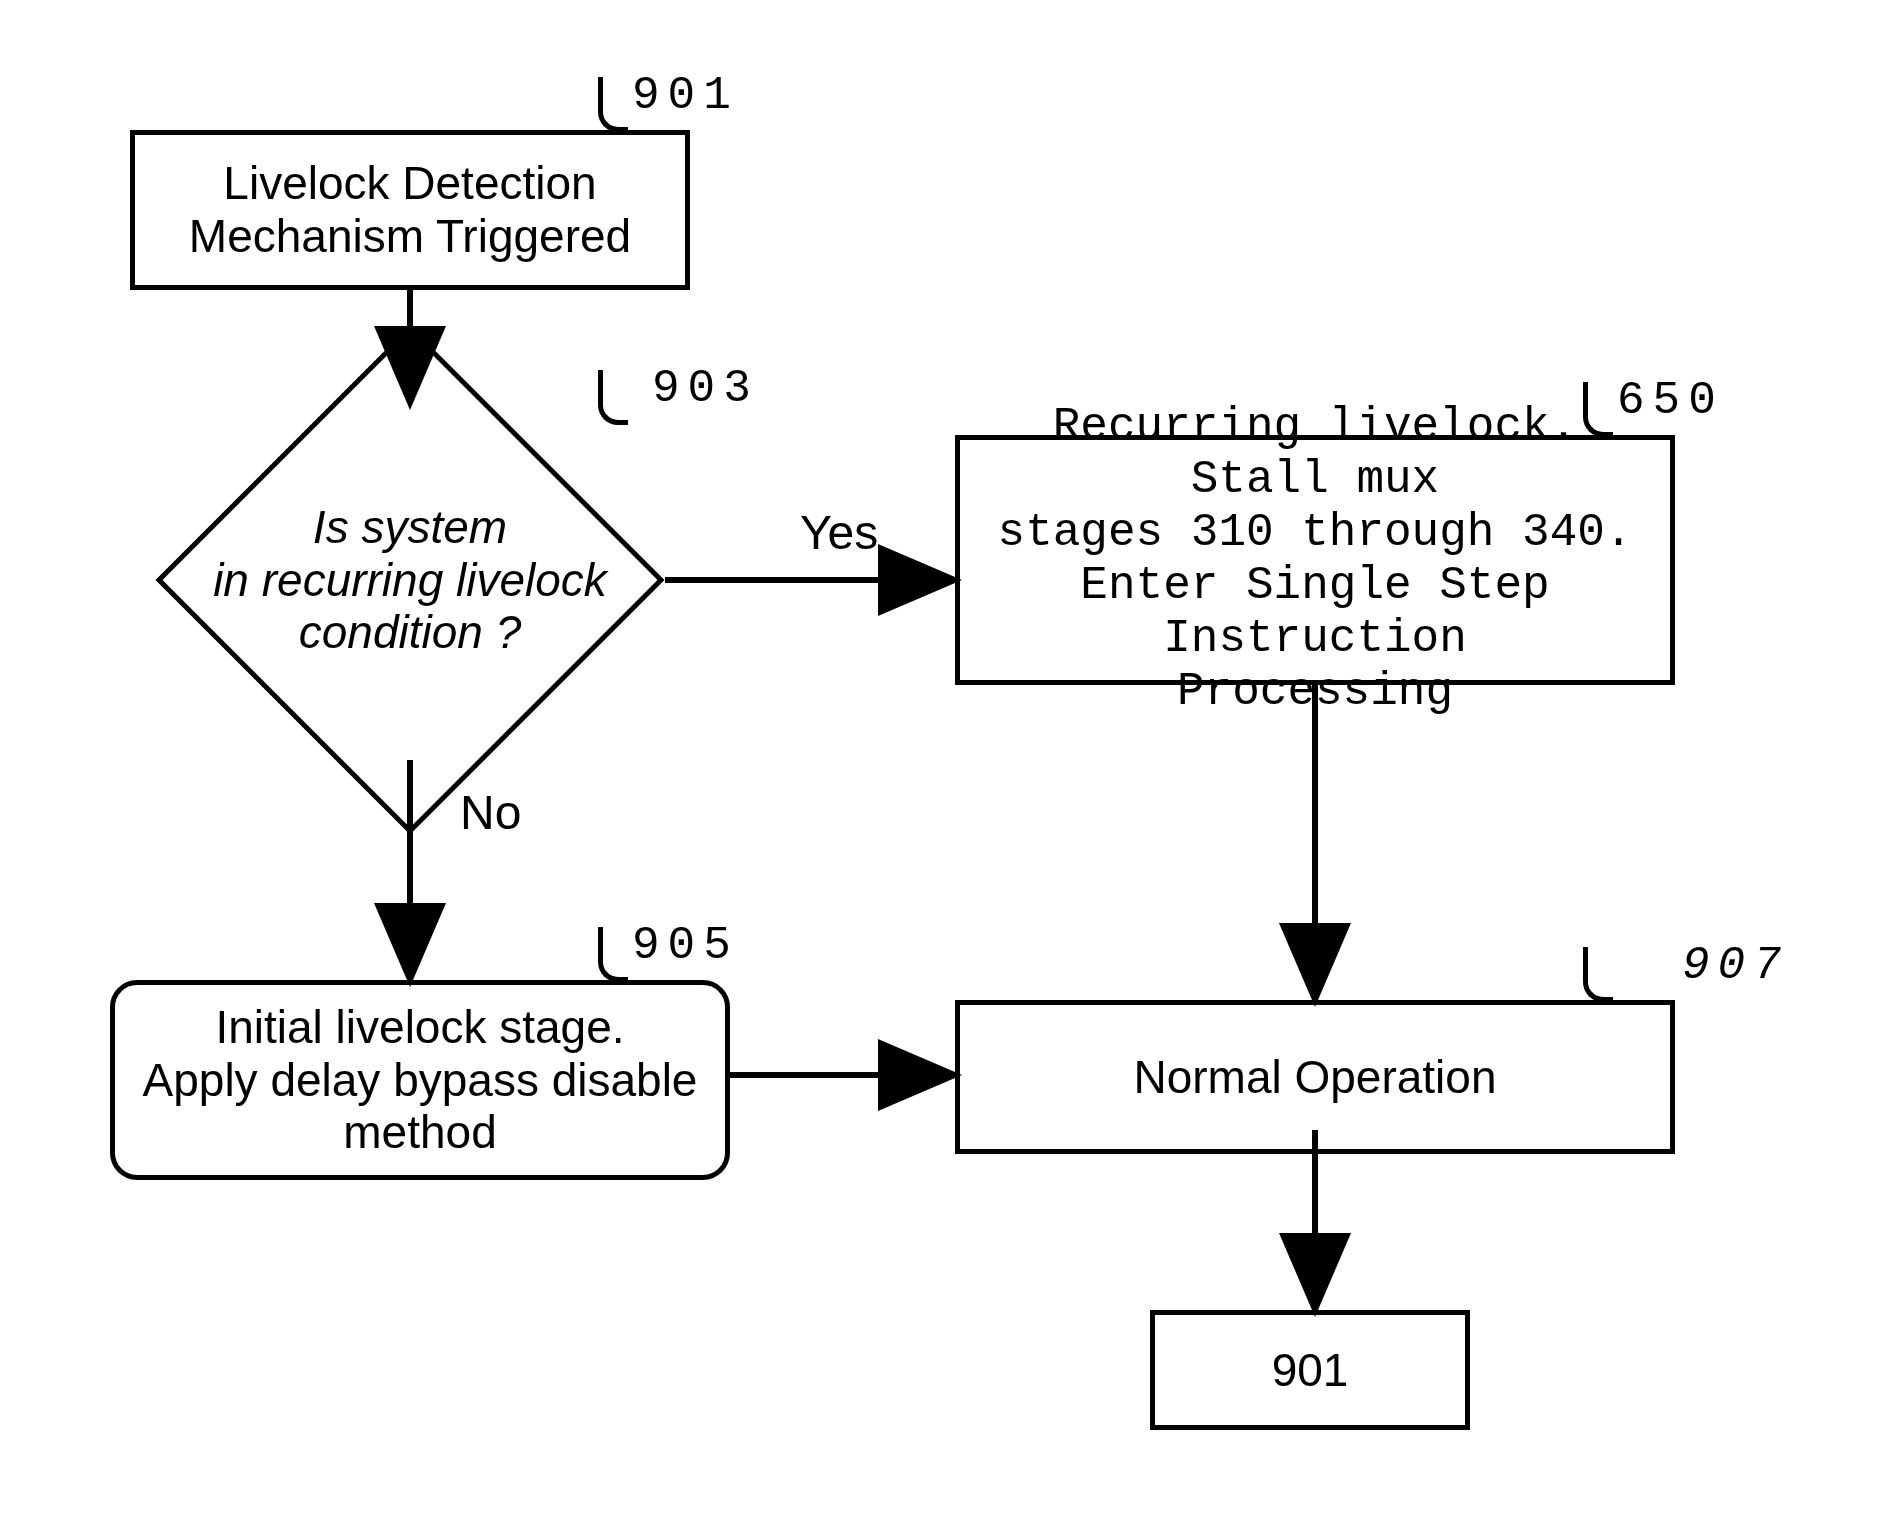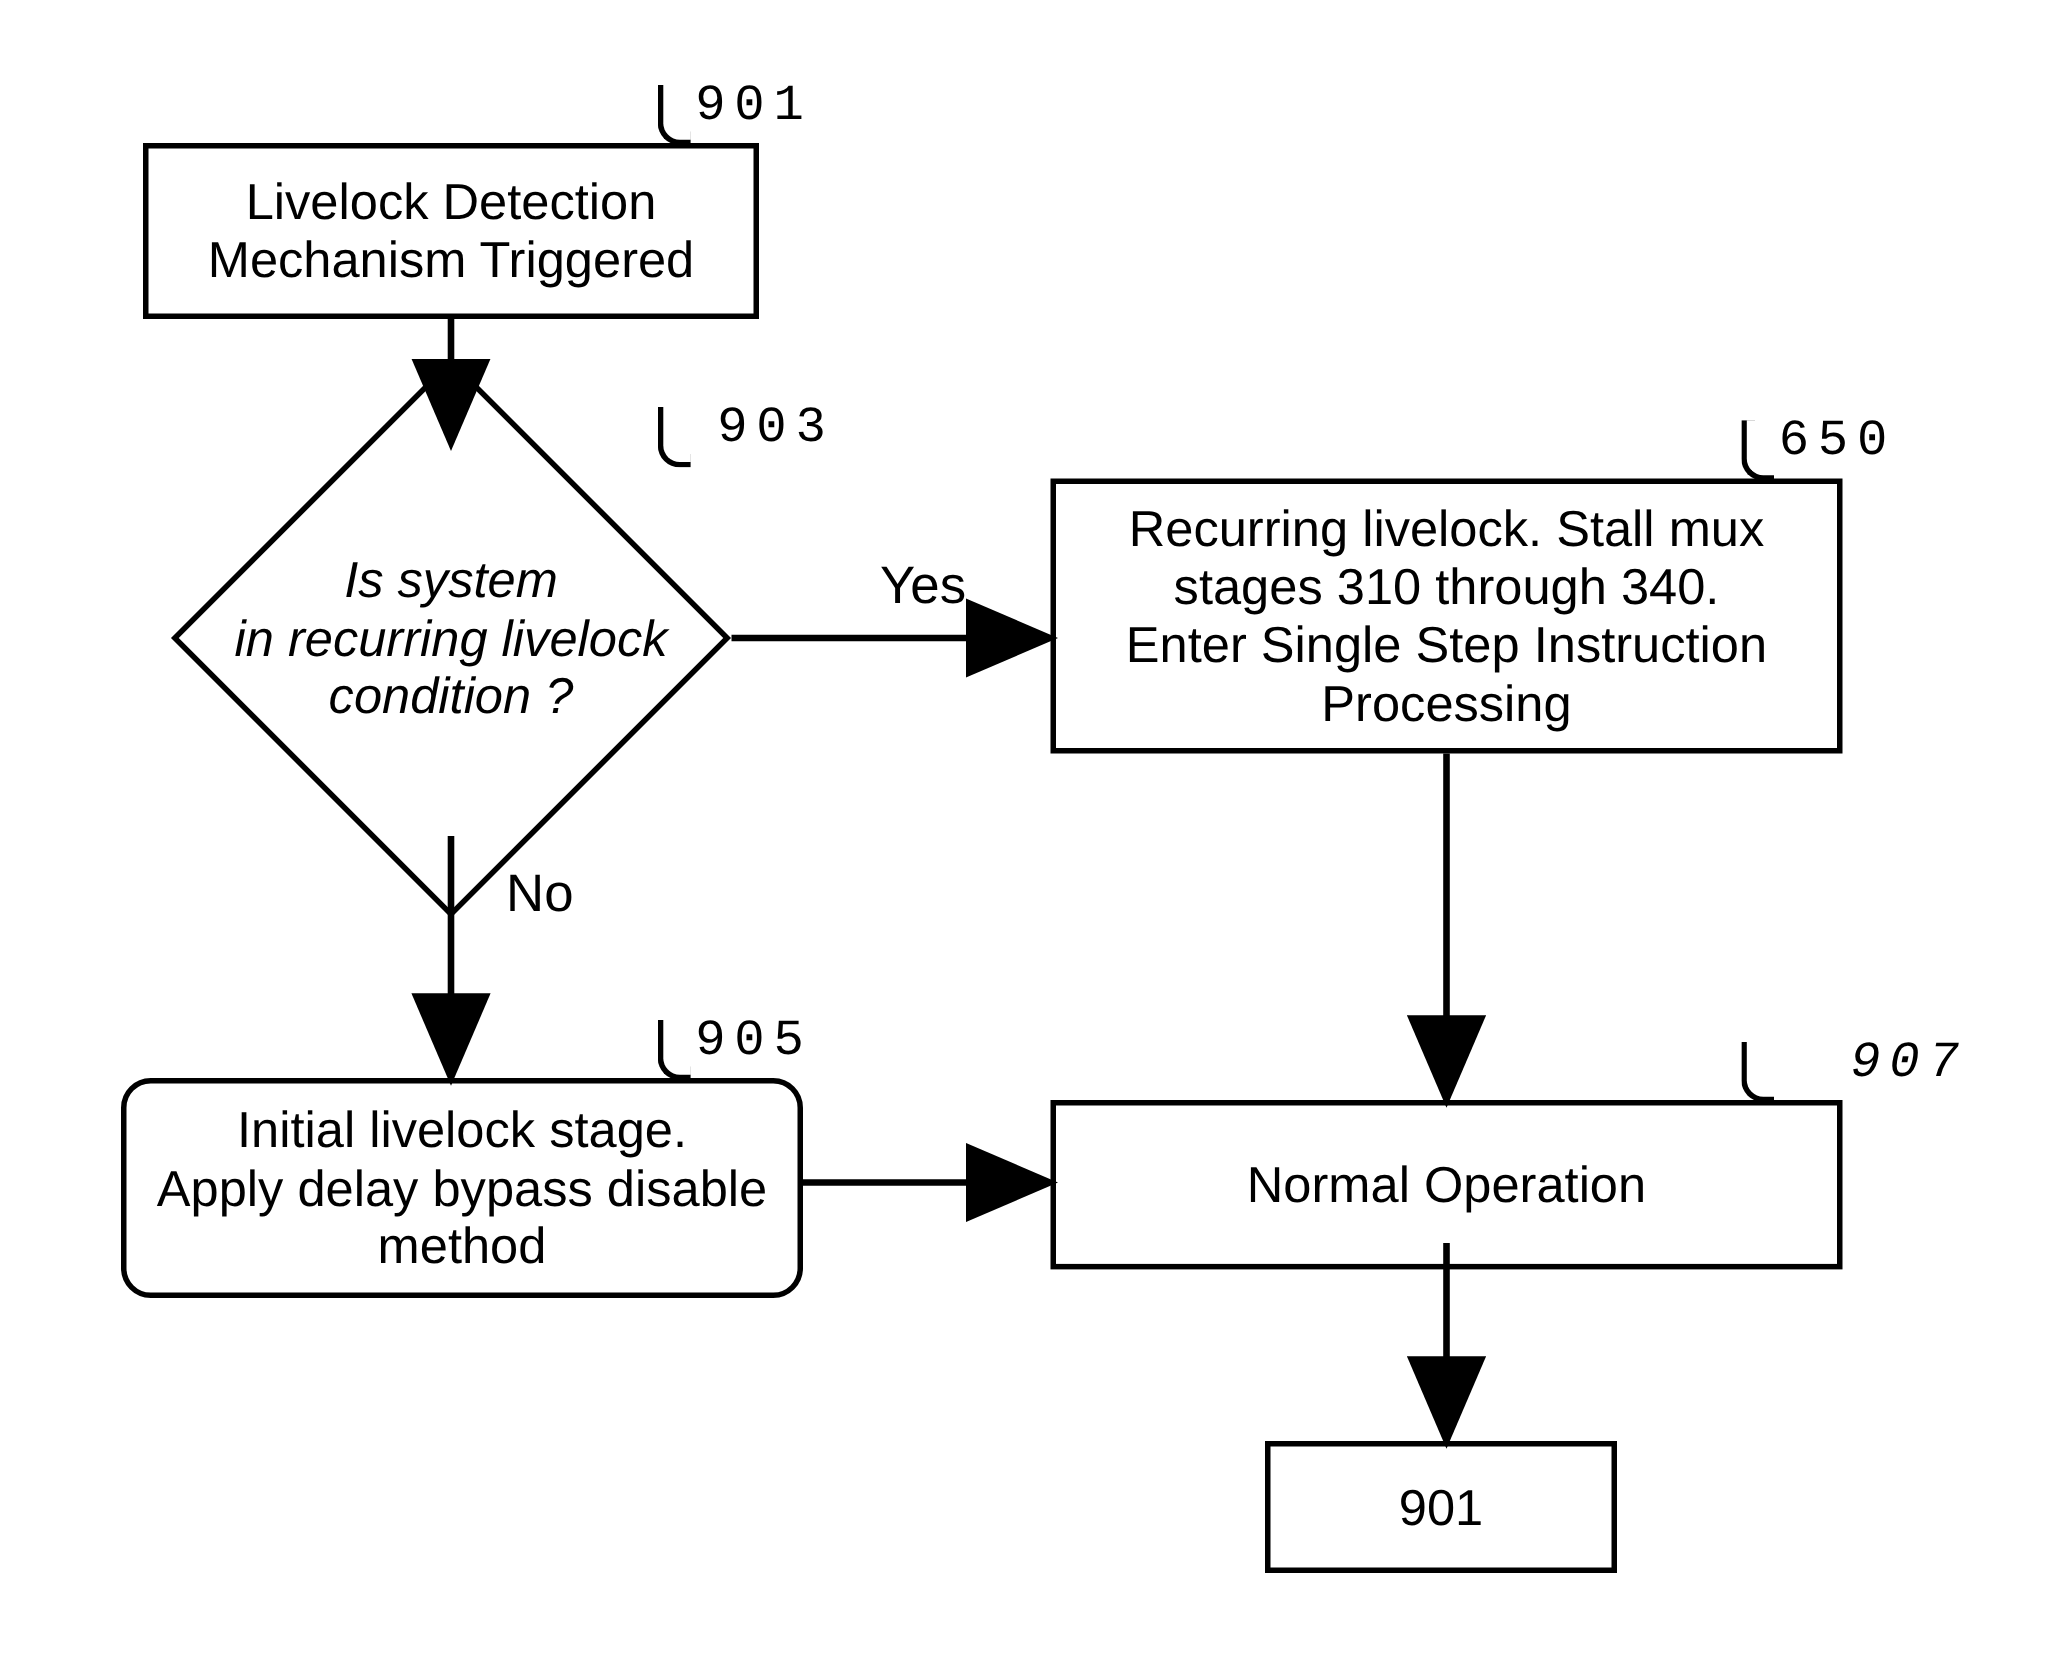--- a/index.html
+++ b/index.html
@@ -91,21 +91,21 @@
     <div class="diamond"></div>
   </div>
   <div class="diamond-text" style="position:absolute; left:130px; top:400px; width:560px; height:360px; display:flex; align-items:center; justify-content:center; text-align:center; font-size:46px; line-height:1.15;">
     <span style="white-space:pre-line;font-style:italic;">Is system
 in recurring livelock
 condition ?</span>
   </div>
   <div class="hook" style="left:598px; top:370px;"></div>
   <div class="label" style="left:652px; top:363px;">903</div>
 
-  <div class="box" style="left:955px; top:435px; width:720px; height:250px;">
+  <div class="box" style="left:955px; top:435px; width:720px; height:250px;font-family:Liberation Mono, monospace;">
     <span style="white-space:pre-line;">Recurring livelock. Stall mux
 stages 310 through 340.
 Enter Single Step Instruction
 Processing</span>
   </div>
   <div class="hook" style="left:1583px; top:382px;"></div>
   <div class="label" style="left:1617px; top:375px;">650</div>
 
   <div class="box" style="left:110px; top:980px; width:620px; height:200px;border-radius:27px;">
     <span style="white-space:pre-line;">Initial livelock stage.

